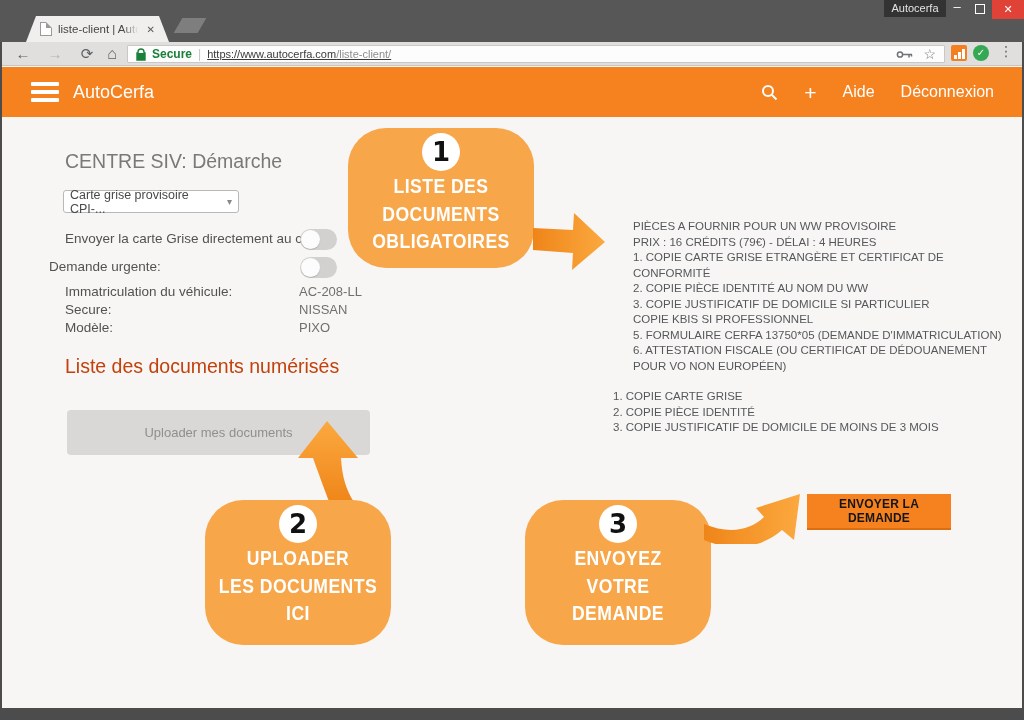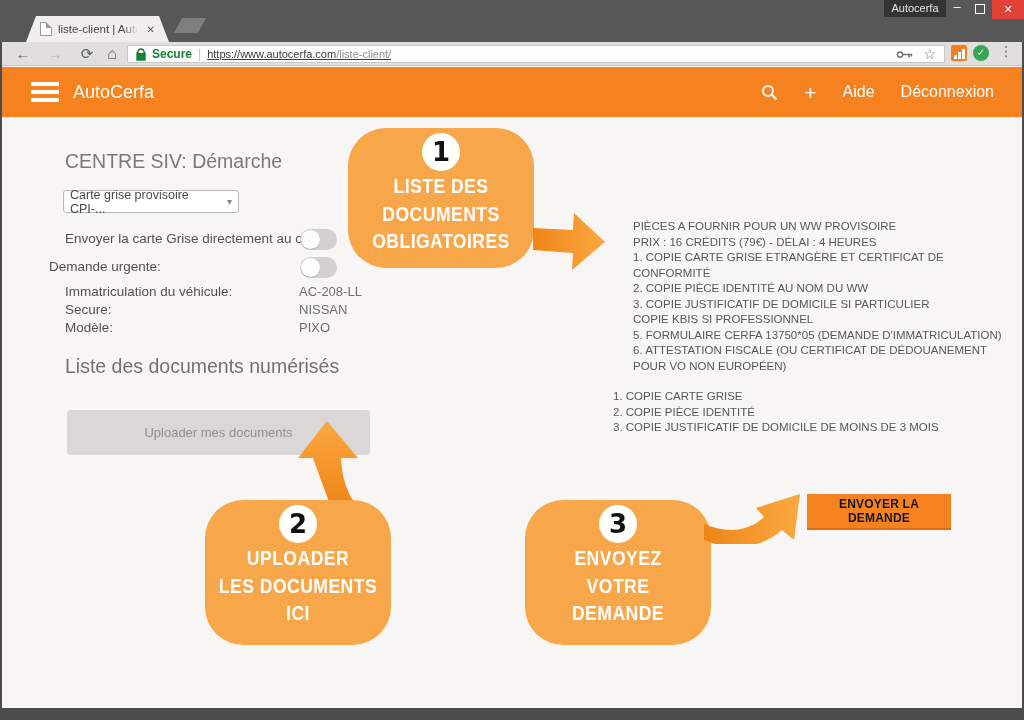--- a/index.html
+++ b/index.html
@@ -166,21 +166,21 @@
       <span class="knob"></span>
     </div>
 
   <div class="abs flabel" style="left:65px;top:284px;">Immatriculation du véhicule:</div>
   <div class="abs fvalue" style="left:299px;top:284px;">AC-208-LL</div>
   <div class="abs flabel" style="left:65px;top:302px;">Secure:</div>
   <div class="abs fvalue" style="left:299px;top:302px;">NISSAN</div>
   <div class="abs flabel" style="left:65px;top:320px;">Modèle:</div>
   <div class="abs fvalue" style="left:299px;top:320px;">PIXO</div>
 
-  <div class="abs h1" style="left:65px;top:355px;color:#737373;">Liste des documents numérisés</div>
+  <div class="abs h1" style="left:65px;top:355px;color:#c2410c;">Liste des documents numérisés</div>
   <button class="abs upload-btn">Uploader mes documents</button>
 
   <div class="abs callout co1">
     <div class="num-circle">1</div>
     <div class="c-line">LISTE DES</div>
     <div class="c-line">DOCUMENTS</div>
     <div class="c-line">OBLIGATOIRES</div>
   </div>
   <svg class="abs" style="left:533px;top:208px;" width="74" height="66" viewBox="0 0 74 66">
     <defs>

